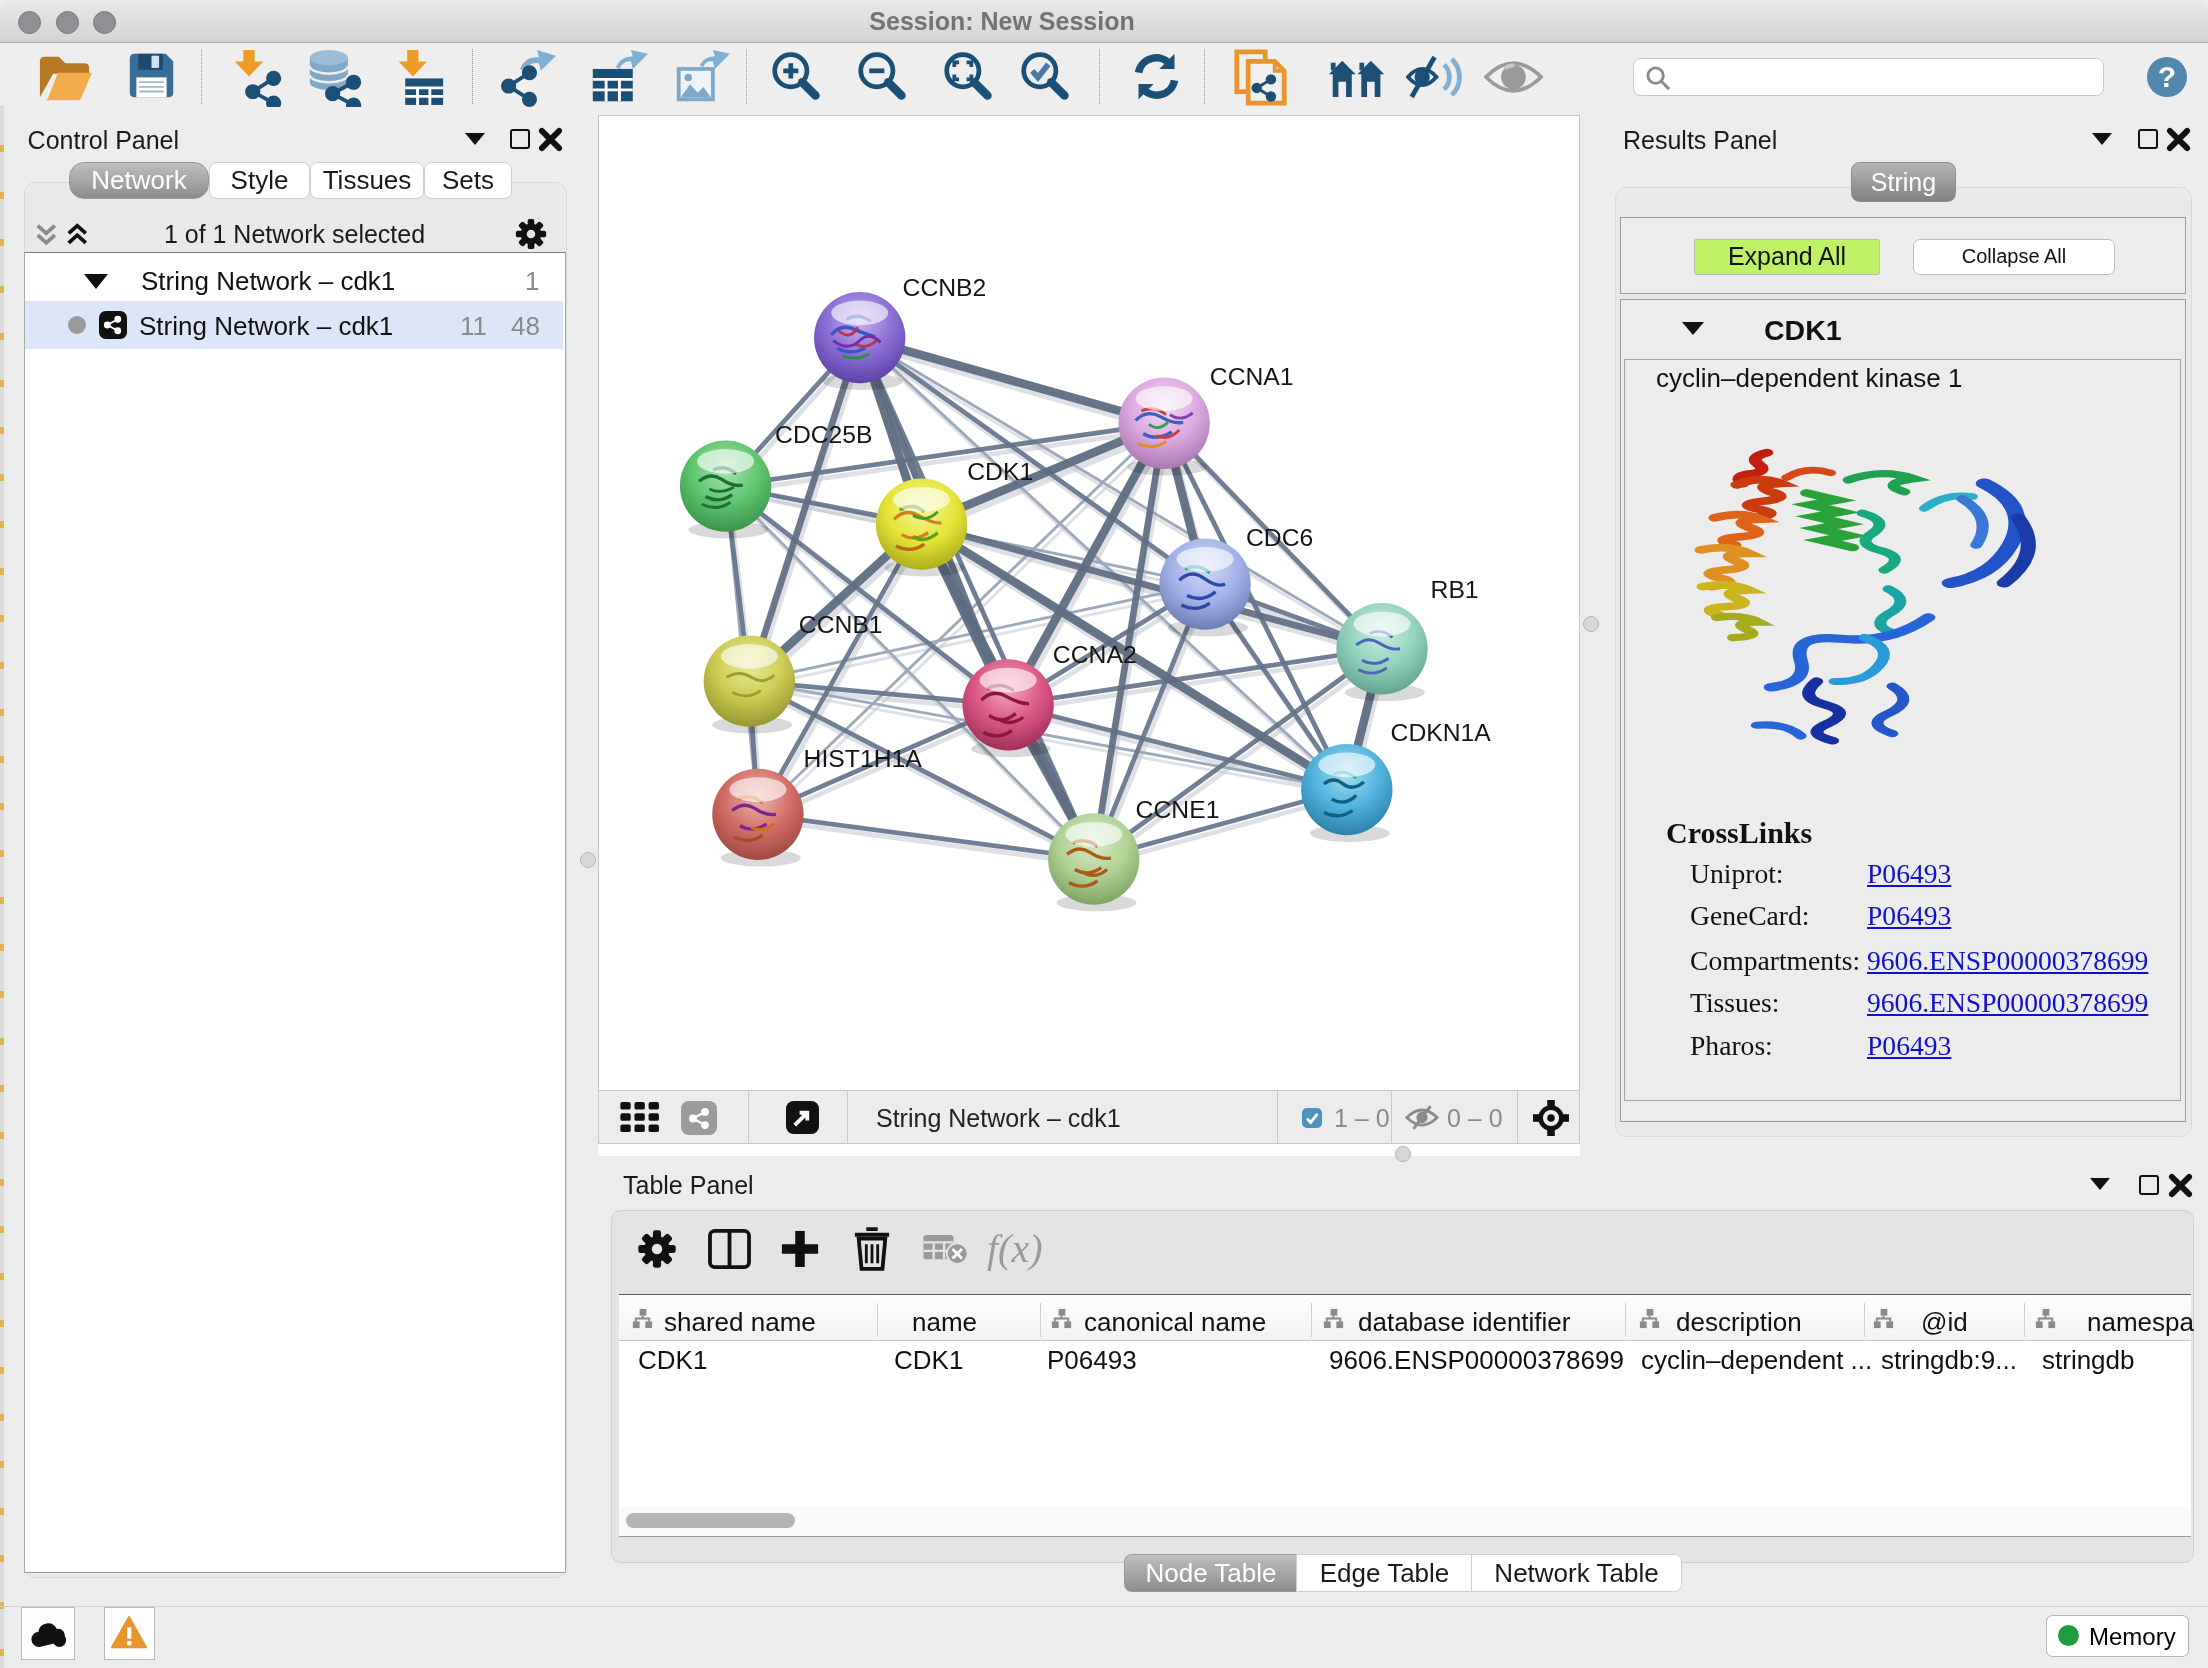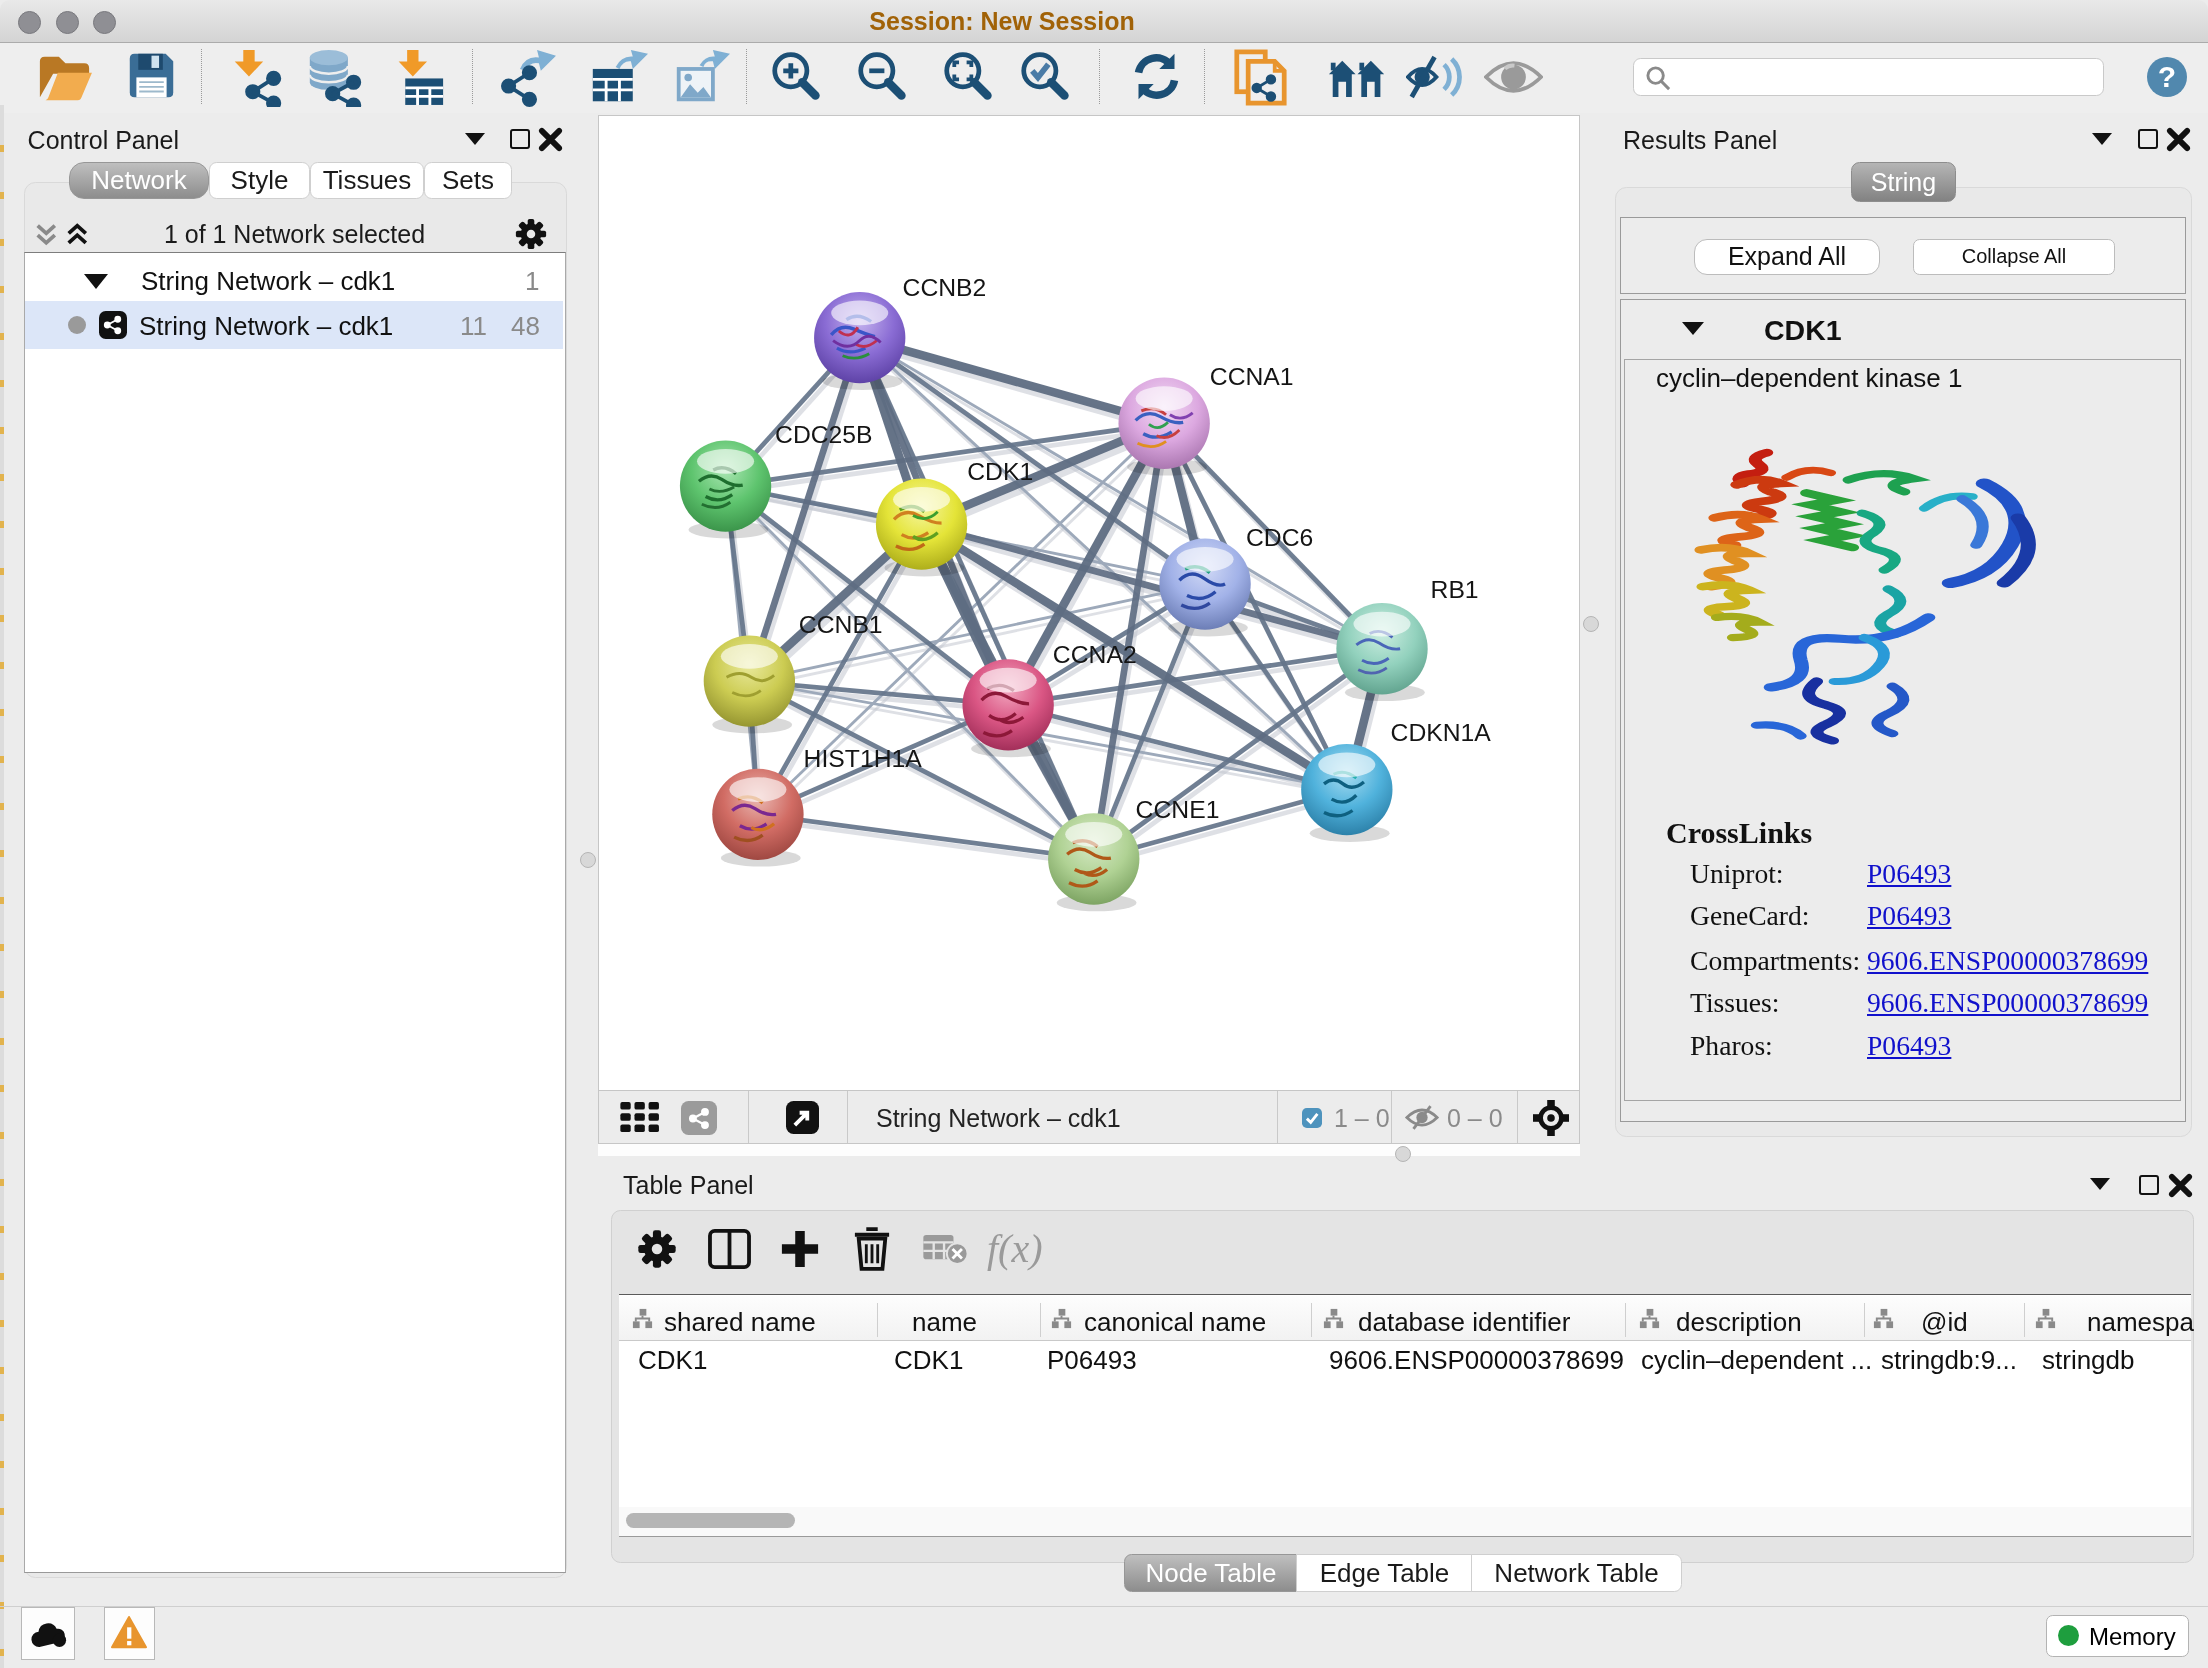--- a/index.html
+++ b/index.html
@@ -12,21 +12,21 @@
   .gry{color:#8a8a8a;}
 </style>
 </head>
 <body>
 <div id="win">
 
 <div class="abs" style="left:0;top:0;width:2208px;height:42px;background:linear-gradient(#e9e9e9,#d4d4d4);border-bottom:1px solid #ababab;border-radius:9.5px 9.5px 0 0;"></div>
 <div class="abs" style="left:18px;top:10.5px;width:21px;height:21px;border-radius:50%;background:#8f8f94;border:1px solid #79797e;"></div>
 <div class="abs" style="left:56px;top:10.5px;width:21px;height:21px;border-radius:50%;background:#8f8f94;border:1px solid #79797e;"></div>
 <div class="abs" style="left:93px;top:10.5px;width:21px;height:21px;border-radius:50%;background:#8f8f94;border:1px solid #79797e;"></div>
-<div class="abs" style="left:0;top:6.7px;width:2004px;text-align:center;font-size:25px;font-weight:bold;color:#a16207;">Session: New Session</div>
+<div class="abs" style="left:0;top:6.7px;width:2004px;text-align:center;font-size:25px;font-weight:bold;color:#737373;">Session: New Session</div>
 
 <div class="abs" style="left:0;top:43px;width:2208px;height:70px;background:#eeeeee;"></div>
 <div id="tbicons">
 
 <svg class="ico" style="left:36px;top:50px;" width="57" height="53" viewBox="0 0 60 56">
 <path d="M4 50 V12 q0-5 5-5 h15 l7 7 h20 q5 0 5 5 v6 h-38 z" fill="#b97824"></path>
 <path d="M13 50 L23 24 h36 L48 50 q-1 3-4 3 H10 q2 0 3-3z" fill="#f2ac4e"></path>
 </svg>
 
 <svg class="ico" style="left:126px;top:50px;" width="51" height="51" viewBox="0 0 54 54">
@@ -571,21 +571,21 @@
 <div class="abs" style="left:2092px;top:133px;width:0;height:0;border-left:10.5px solid transparent;border-right:10.5px solid transparent;border-top:12.4px solid #111;"></div>
 <div class="abs" style="left:2138px;top:129px;width:16px;height:16px;border:2.9px solid #111;border-radius:2.9px;"></div>
 <svg class="abs" style="left:2166px;top:127px;" width="25" height="25" viewBox="0 0 26 26">
         <path d="M4 4 L22 22 M22 4 L4 22" stroke="#111" stroke-width="6" stroke-linecap="round"></path>
       </svg>
 
 <div class="abs" style="left:1615px;top:187px;width:575px;height:948px;background:#e9e9e9;border:1px solid #d9d9d9;border-radius:11.4px;"></div>
 <div class="abs" style="left:1851px;top:162px;width:103px;height:38px;background:linear-gradient(#b5b5b5,#828282);border:1px solid #8d8d8d;border-radius:8.6px;color:#fff;font-size:25px;line-height:38px;text-align:center;">String</div>
 
 <div class="abs" style="left:1620px;top:217px;width:564px;height:75px;background:#ececec;border:1.9px solid #9a9a9a;"></div>
-<div class="abs" style="left:1694px;top:239px;width:184px;height:34px;background:#ffffff;border:1px solid #bcbcbc;border-radius:13px;font-size:25px;line-height:32px;text-align:center;color:#111;">Expand All</div>
+<div class="abs" style="left:1694px;top:239px;width:184px;height:34px;background:#bef264;border:1px solid #bcbcbc;border-radius:2px;font-size:25px;line-height:32px;text-align:center;color:#111;">Expand All</div>
 <div class="abs" style="left:1913px;top:239px;width:200px;height:34px;background:#fff;border:1px solid #bcbcbc;border-radius:6.7px;font-size:20px;line-height:32px;text-align:center;color:#111;">Collapse All</div>
 
 <div class="abs" style="left:1620px;top:299px;width:564px;height:821px;background:#ececec;border:1.9px solid #9a9a9a;"></div>
 <div class="abs" style="left:1682px;top:322px;width:0;height:0;border-left:11.4px solid transparent;border-right:11.4px solid transparent;border-top:13.3px solid #111;"></div>
 <div class="abs" style="left:1764px;top:314px;font-size:28.5px;font-weight:bold;color:#111;">CDK1</div>
 <div class="abs" style="left:1624px;top:359px;width:555px;height:740px;background:#ececec;border:1px solid #a5a5a5;"></div>
 <div class="abs" style="left:1656px;top:363px;font-size:26px;color:#111;">cyclin–dependent kinase 1</div>
 
 <svg class="abs" style="left:1667px;top:442px;" width="399" height="323" viewBox="0 0 400 545" preserveAspectRatio="none">
 <g fill="none" stroke-linecap="round">

